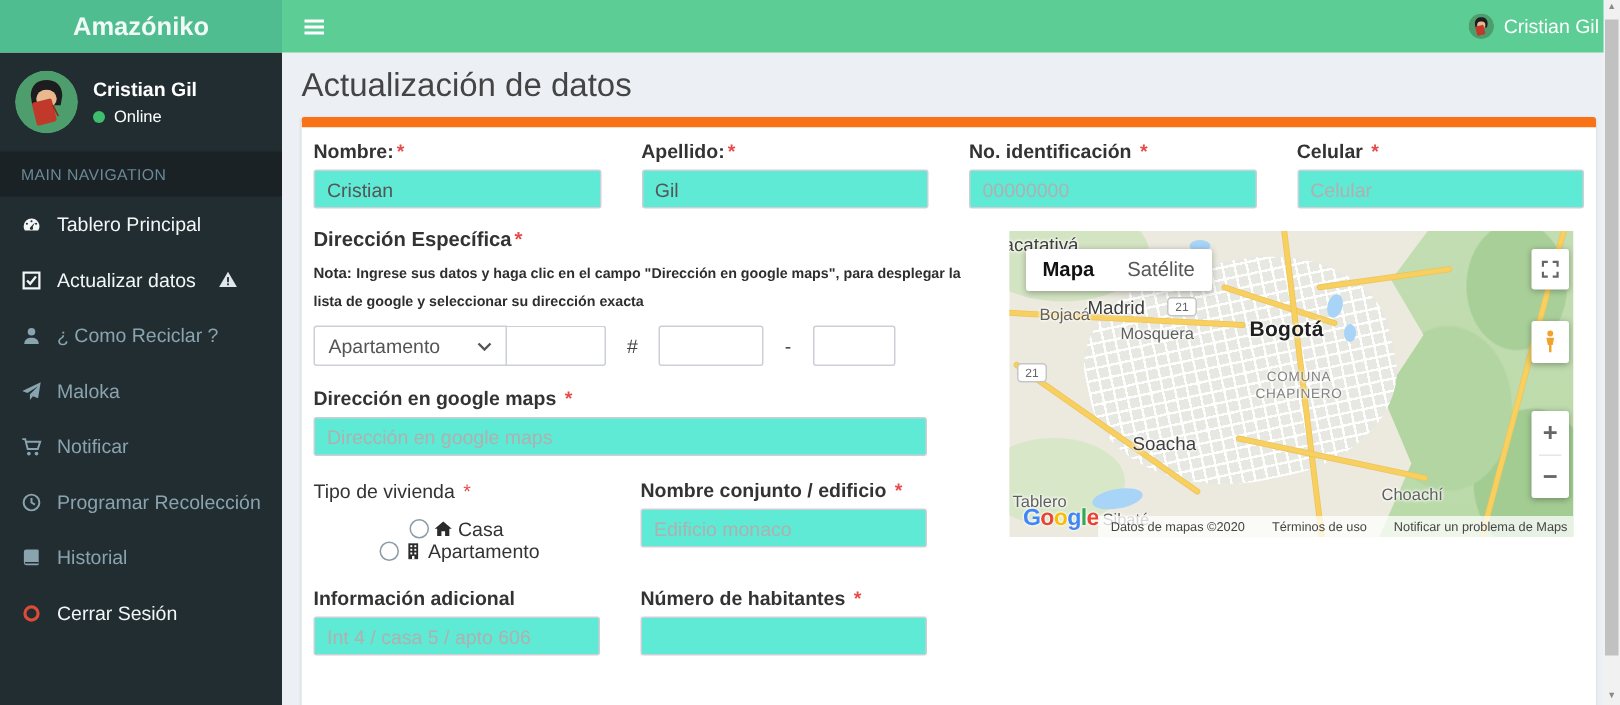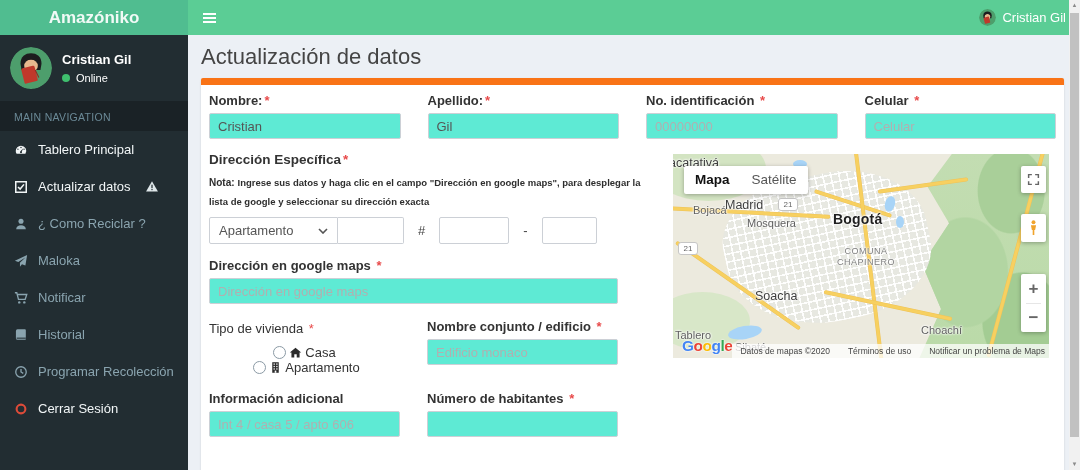--- a/index.html
+++ b/index.html
@@ -212,32 +212,32 @@
       </li>
       <li>
         <svg class="mi" viewBox="0 0 16 16">
             <path d="M1 2h2.2l1.9 7.5h7.7L14.6 4H4.4" fill="none" stroke="currentColor" stroke-width="1.5"></path>
             <circle cx="6" cy="13" r="1.4" fill="currentColor"></circle>
             <circle cx="11.8" cy="13" r="1.4" fill="currentColor"></circle>
           </svg>
         <span>Notificar</span>
       </li>
       <li>
+        <svg class="mi" viewBox="0 0 16 16">
+            <circle cx="8" cy="8" r="6" fill="none" stroke="currentColor" stroke-width="1.5"></circle>
+            <path d="M8 4.5V8l2.6 1.6" fill="none" stroke="currentColor" stroke-width="1.5"></path>
+          </svg>
+        <span>Programar Recolección</span>
+      </li>
+      <li>
         <svg class="mi" viewBox="0 0 16 16" fill="currentColor">
             <path d="M4 1.5h8.5a1 1 0 0 1 1 1v10a1 1 0 0 1-1 1H4A1.8 1.8 0 0 1 2.2 11.7V3.3A1.8 1.8 0 0 1 4 1.5z"></path>
             <path d="M3 11h10.5v1.2H3z" fill="#222d32"></path>
           </svg>
         <span>Historial</span>
-      </li>
-      <li>
-        <svg class="mi" viewBox="0 0 16 16">
-            <circle cx="8" cy="8" r="6" fill="none" stroke="currentColor" stroke-width="1.5"></circle>
-            <path d="M8 4.5V8l2.6 1.6" fill="none" stroke="currentColor" stroke-width="1.5"></path>
-          </svg>
-        <span>Programar Recolección</span>
       </li>
       <li class="lit">
         <svg class="mi" viewBox="0 0 16 16">
             <circle cx="8" cy="8" r="5" fill="none" stroke="#dd4b39" stroke-width="2.4"></circle>
           </svg>
         <span>Cerrar Sesión</span>
       </li>
     </ul>
   </div>
 

